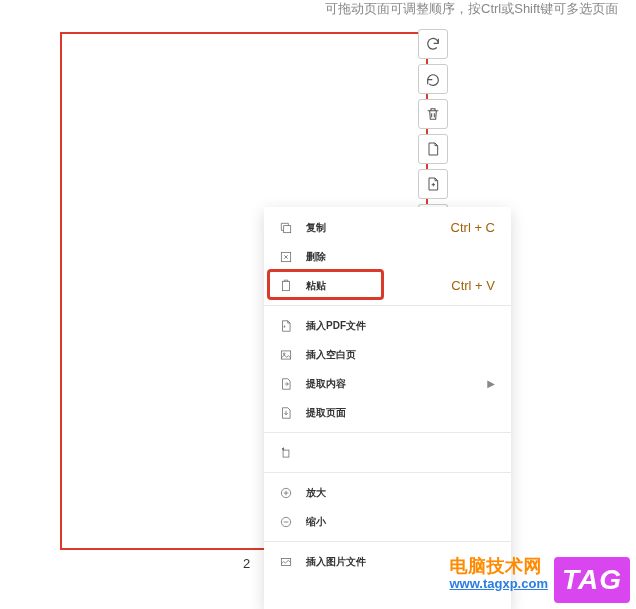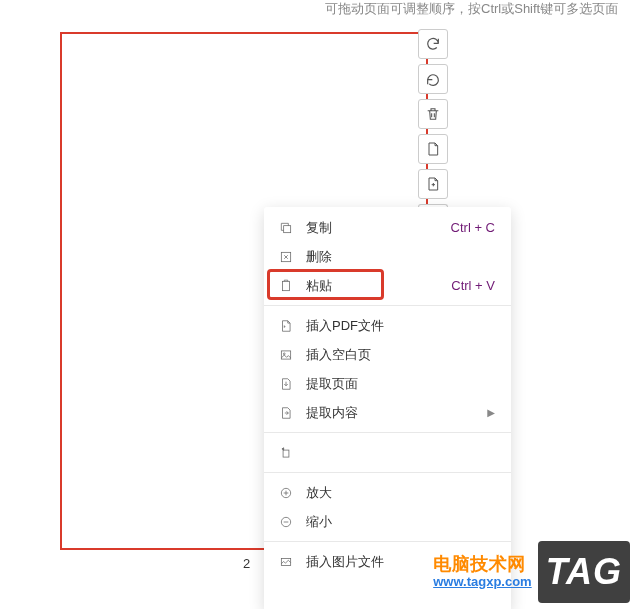--- a/index.html
+++ b/index.html
@@ -80,22 +80,22 @@
   .menu-icon {
     width: 16px;
     height: 16px;
     margin-right: 12px;
     display: flex;
     align-items: center;
     justify-content: center;
     flex-shrink: 0;
   }
   .menu-icon svg { width: 14px; height: 14px; stroke: #666; fill: none; stroke-width: 1.3; }
-  .menu-label { flex: 1; font-size: 13px; color: #333; }
-  .menu-shortcut { font-size: 13px; color: #701a75; }
+  .menu-label { flex: 1; font-size: 10px; color: #333; font-weight: bold; }
+  .menu-shortcut { font-size: 13px; color: #a16207; }
   .menu-sep {
     height: 1px;
     background: #e8e8e8;
     margin: 5px 0;
   }
   .highlight-box {
     position: absolute;
     border: 3px solid #d93a2b;
     border-radius: 4px;
     pointer-events: none;
@@ -104,32 +104,32 @@
   .submenu-arrow {
     color: #888;
     font-size: 10px;
     margin-left: 6px;
   }
   .watermark {
     position: absolute;
     right: 6px;
     bottom: 6px;
     display: flex;
-    align-items: center;
+    align-items: flex-start;
     gap: 6px;
   }
   .watermark-text { text-align: left; line-height: 1.1; }
   .wm-line1 { font-size: 18px; font-weight: 700; color: #ff8a00; font-family: "SimHei", sans-serif; letter-spacing: 0.5px; }
   .wm-line2 { font-size: 13px; font-weight: 700; color: #2a7de1; text-decoration: underline; }
   .tag-badge {
-    background: #404040;
+    background: #d946ef;
     color: #fff;
     font-weight: 800;
-    font-size: 36px;
-    padding: 12px 8px;
+    font-size: 28px;
+    padding: 4px 8px;
     border-radius: 4px;
     font-style: italic;
     letter-spacing: 1px;
     display: flex;
     align-items: center;
     height: 38px;
   }
 </style>
 </head>
 <body>
@@ -220,34 +220,34 @@
           <circle cx="9" cy="10" r="1.5"></circle>
           <path d="M4 17l5-5 4 4 3-3 4 4"></path>
         </svg>
       </span>
     <span class="menu-label">插入空白页</span>
   </div>
   <div class="menu-item">
     <span class="menu-icon">
         <svg viewBox="0 0 24 24">
           <path d="M6 3h9l4 4v14H6z"></path>
-          <path d="M12 8v7M9 12l3 3 3-3"></path>
-        </svg>
-      </span>
-    <span class="menu-label">提取页面</span>
-  </div>
-  <div class="menu-item">
-    <span class="menu-icon">
-        <svg viewBox="0 0 24 24">
-          <path d="M6 3h9l4 4v14H6z"></path>
           <path d="M10 12h6M13 9l3 3-3 3"></path>
         </svg>
       </span>
     <span class="menu-label">提取内容</span>
     <span class="submenu-arrow">▶</span>
+  </div>
+  <div class="menu-item">
+    <span class="menu-icon">
+        <svg viewBox="0 0 24 24">
+          <path d="M6 3h9l4 4v14H6z"></path>
+          <path d="M12 8v7M9 12l3 3 3-3"></path>
+        </svg>
+      </span>
+    <span class="menu-label">提取页面</span>
   </div>
   <div class="menu-sep"></div>
   <div class="menu-item">
     <span class="menu-icon">
         <svg viewBox="0 0 24 24">
           <rect x="7" y="7" width="10" height="12"></rect>
           <path d="M5 5l3-2v4z" fill="#666"></path>
         </svg>
       </span>
   </div>

